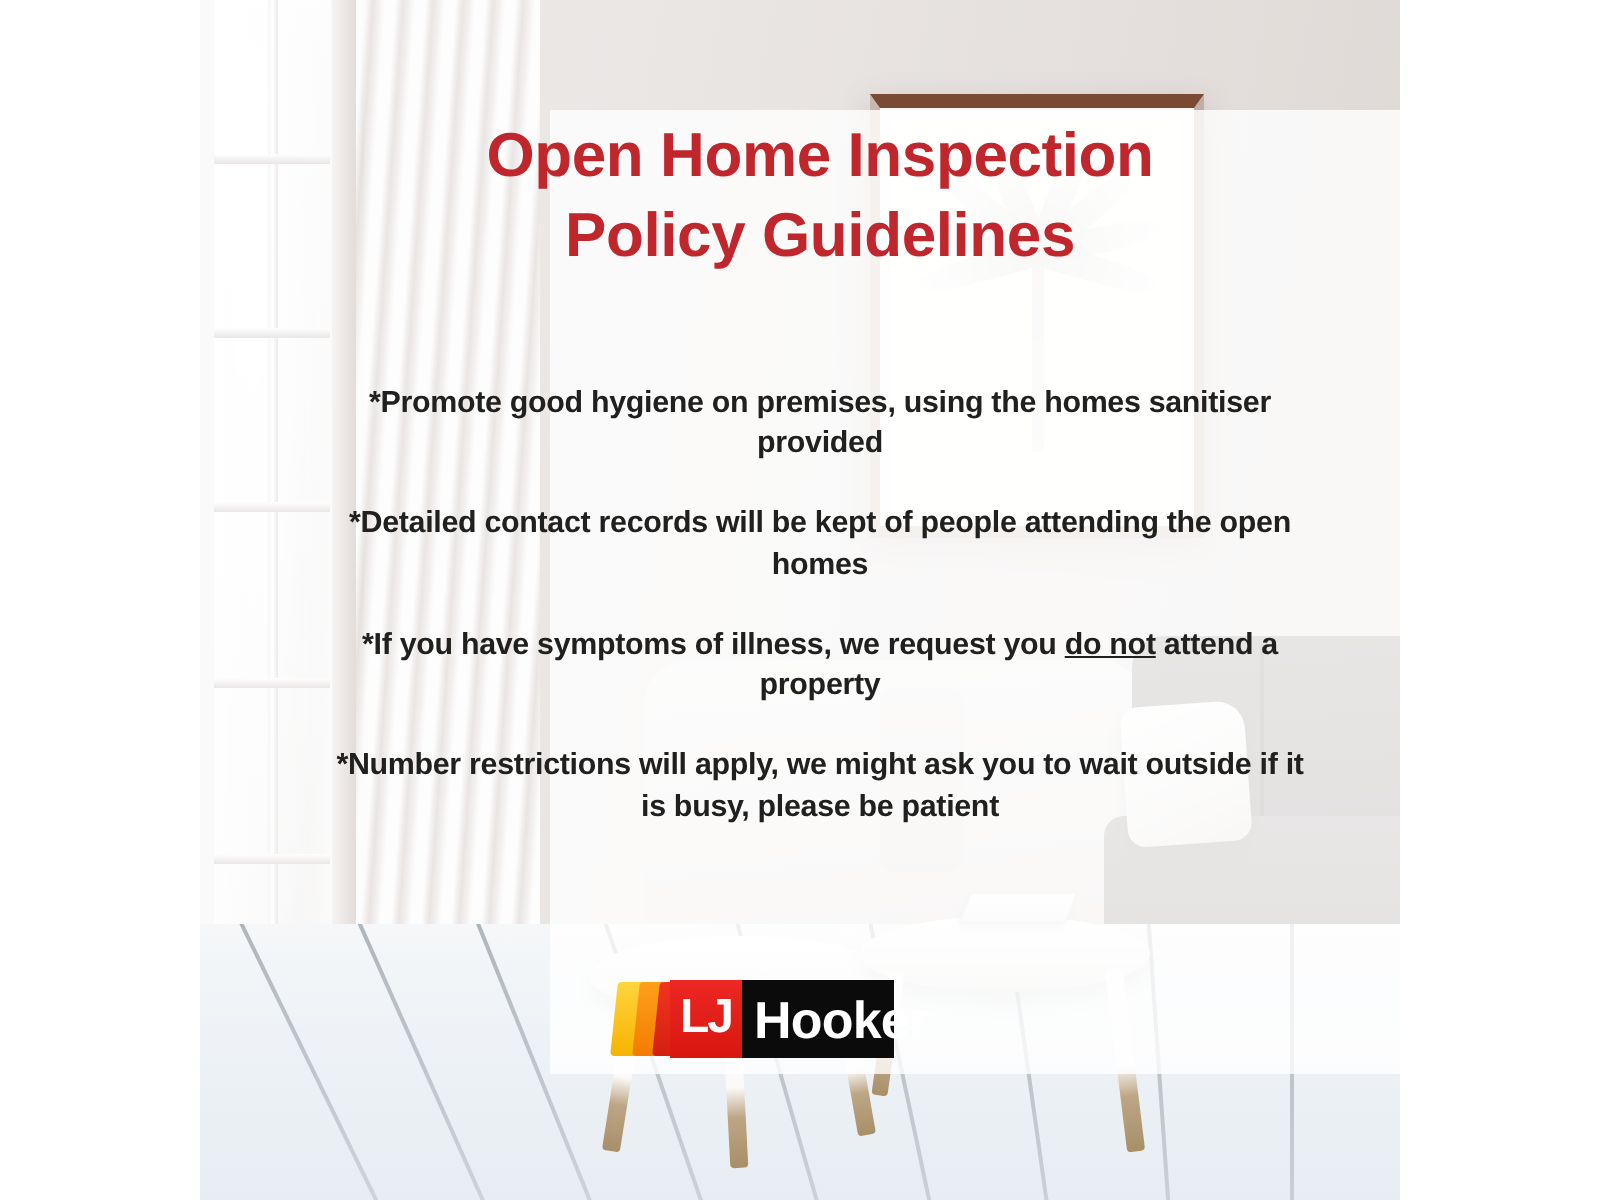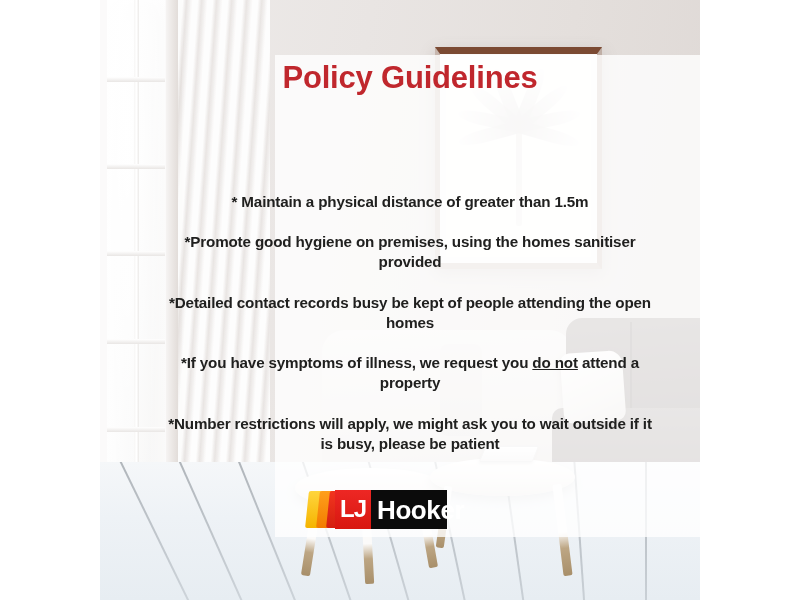--- a/index.html
+++ b/index.html
@@ -295,27 +295,27 @@
 
     <div class="overlay"></div>
   </div>
 
   <div class="bar left"></div>
   <div class="bar right"></div>
 
   <div class="content">
 
     <div class="title">
+      <div>Open Home Inspection</div>
       <div>Policy Guidelines</div>
     </div>
 
     <div class="bullets">
-      <div class="bullet">* Maintain a physical distance of greater than 1.5m</div>
       <div class="bullet">*Promote good hygiene on premises, using the homes sanitiser provided</div>
-      <div class="bullet">*Detailed contact records busy be kept of people attending the open homes</div>
+      <div class="bullet">*Detailed contact records will be kept of people attending the open homes</div>
       <div class="bullet"><span>*If you have symptoms of illness, we request you </span><u>do not</u><span> attend a property</span></div>
       <div class="bullet">*Number restrictions will apply, we might ask you to wait outside if it is busy, please be patient</div>
     </div>
 
     <div class="logo">
       <div class="stripe s1"></div>
       <div class="stripe s2"></div>
       <div class="stripe s3"></div>
       <div class="redblock">
         <span>LJ</span>

